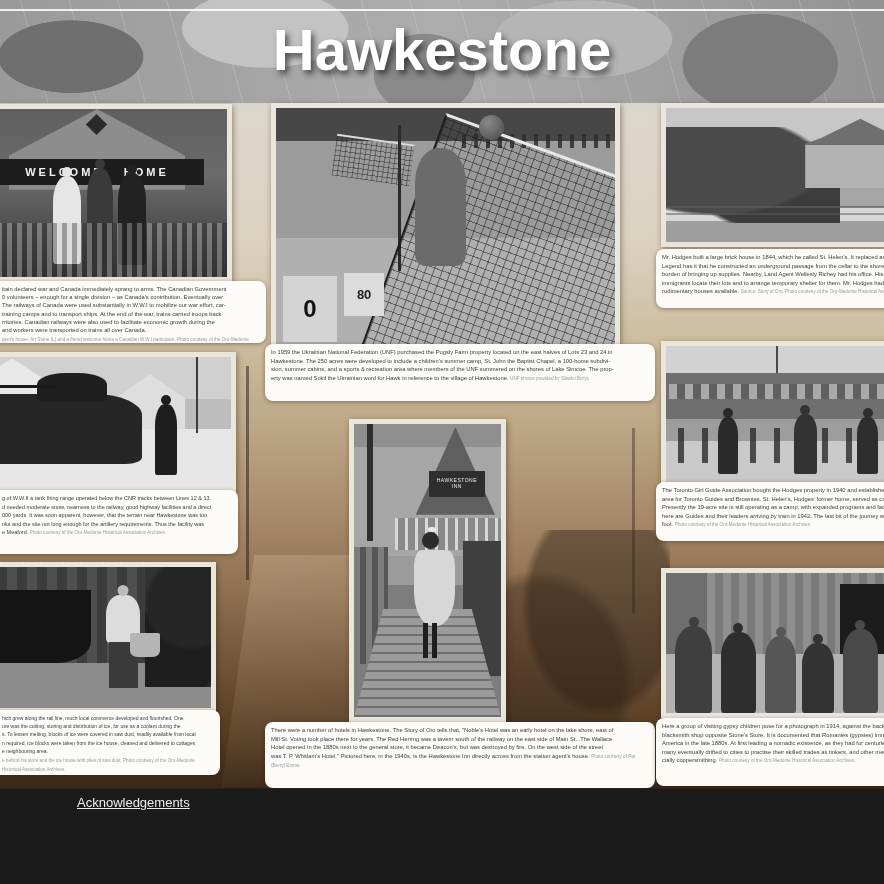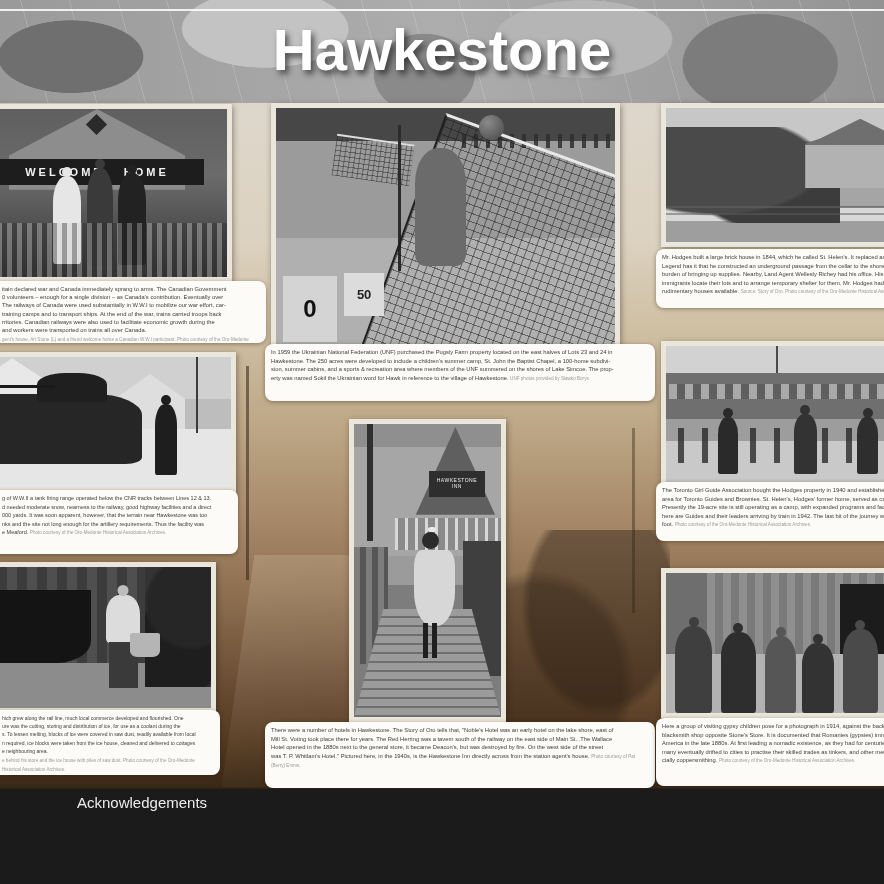--- a/index.html
+++ b/index.html
@@ -168,21 +168,21 @@
   #c1{left:-34px;top:281px;width:300px;height:62px;padding-left:36px;line-height:8.2px;}
   #c2{left:265px;top:344px;width:390px;height:57px;}
   #c3{left:656px;top:249px;width:300px;height:59px;}
   #c4{left:-34px;top:490px;width:272px;height:64px;padding-left:36px;font-size:5.5px;}
   #c5{left:656px;top:482px;width:300px;height:59px;}
   #c6{left:-34px;top:710px;width:254px;height:65px;padding-left:36px;font-size:5px;line-height:8.2px;}
   #c7{left:265px;top:722px;width:390px;height:66px;}
   #c8{left:656px;top:718px;width:300px;height:68px;}
   
   .footer{position:absolute;left:0;top:789px;width:884px;height:95px;background:#1b1b1b;color:#ededed;}
-  .ack{position:absolute;left:77px;top:7px;font-size:15px;line-height:14.5px;}
+  .ack{position:absolute;left:77px;top:7px;font-size:13px;line-height:14.5px;text-decoration:underline;}
   .ack-text{white-space:pre-line;}
 </style>
 </head>
 <body>
 
 <div class="poster">
 
   <div class="bg-road"></div>
   <div class="bg-trees"></div>
   <div class="bg-pole1"></div>
@@ -214,21 +214,21 @@
 gent's house, Art Stone (L) and a friend welcome home a Canadian W.W.I participant.  Photo courtesy of the Oro-Medonte Historical</span></div>
 
   <div class="ph" id="p2">
     <div class="crowd"></div>
     <div class="net2"></div>
     <div class="pole"></div>
     <div class="net"></div>
     <div class="ball"></div>
     <div class="spiker"></div>
     <div class="j0">0</div>
-    <div class="j70">50</div>
+    <div class="j70">80</div>
   </div>
 
   <div class="card" id="c2"><span class="cap">In 1959 the Ukrainian National Federation (UNF) purchased the Pugsly Farm property located on the east halves of Lots 23 and 24 in
 Hawkestone.  The 250 acres were developed to include a children's summer camp, St. John the Baptist Chapel, a 100-home subdivi-
 sion, summer cabins, and a sports &amp; recreation area where members of the UNF summered on the shores of Lake Simcoe.  The prop-
 erty was named Sokil the Ukrainian word for Hawk in reference to the village of Hawkestone.</span> <span class="credit">UNF photos provided by Slawko Borys.</span></div>
 
   <div class="ph" id="p3">
     <div class="trees"></div>
     <div class="house"></div>

